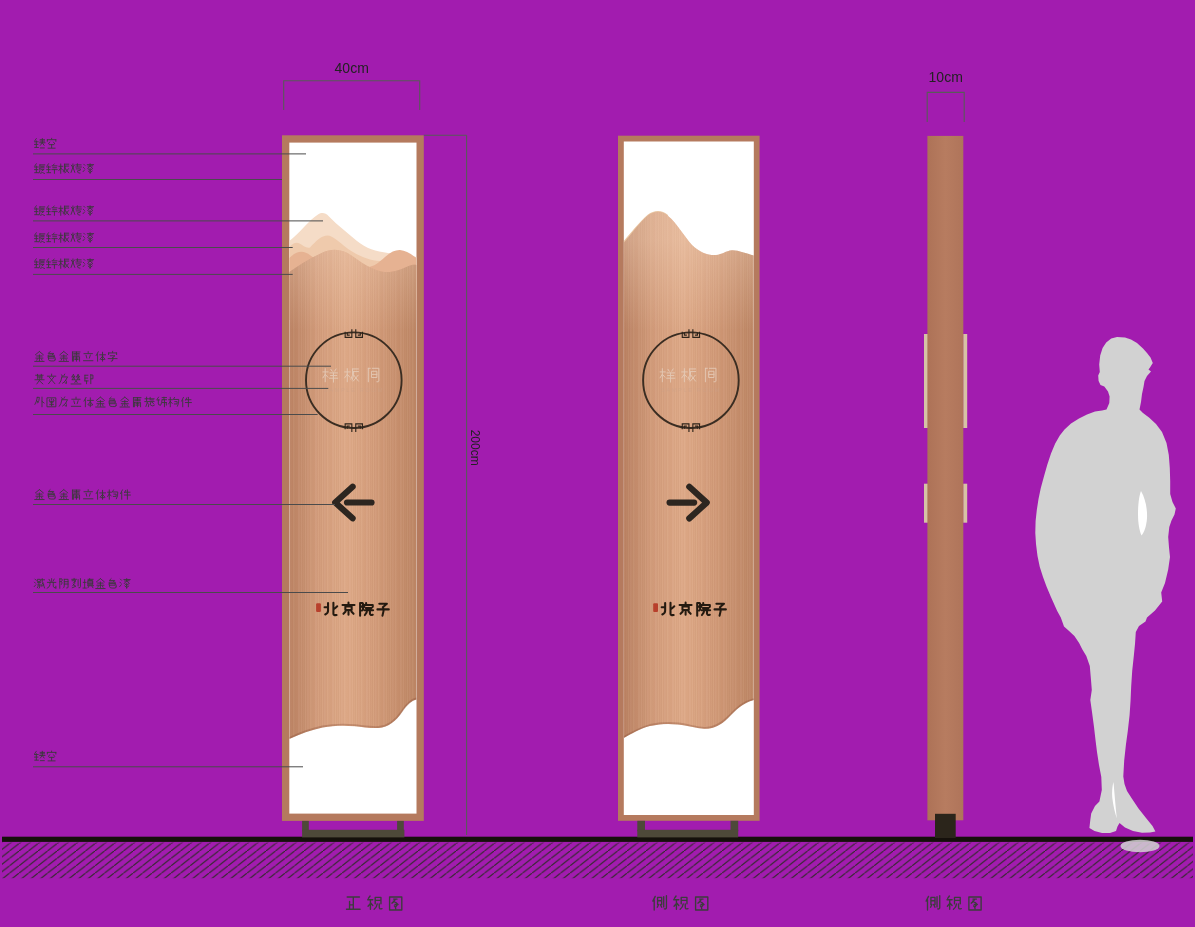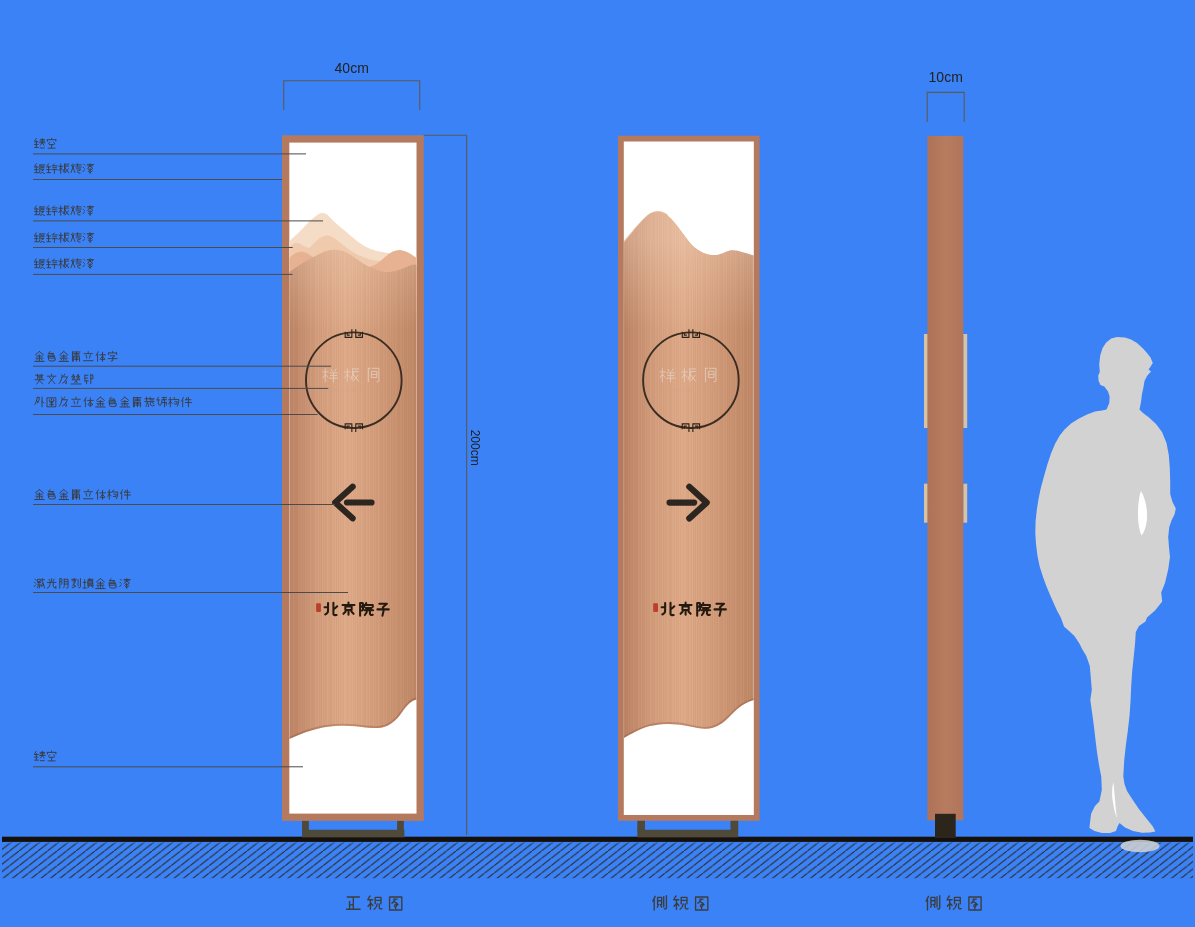--- a/index.html
+++ b/index.html
@@ -1,14 +1,14 @@
 <!DOCTYPE html>
 <html><head><meta charset="utf-8"><style>
 html,body{margin:0;padding:0;background:#ffffff;}
-#page{position:relative;width:1195px;height:927px;background:#3b82f6;overflow:hidden;}
+#page{position:relative;width:1195px;height:927px;background:#a21caf;overflow:hidden;}
 </style></head><body>
 <div id="page">
 <svg width="1195" height="927" viewBox="0 0 1195 927">
 <defs>
 <g id="c91d1">
           <path d="M50 6 L16 34 M50 6 L84 34 M26 44 H74 M50 34 V84 M20 62 H80 M32 70 L28 80 M68 70 L72 80 M10 90 H90"></path>
         </g>
 <g id="c8272">
           <path d="M38 6 L22 22 H68 L56 34 M24 36 H72 V62 H24 Z M24 48 H72 M24 62 V74 Q24 86 46 86 H70 Q80 86 80 76 M80 60 V76"></path>
         </g>

